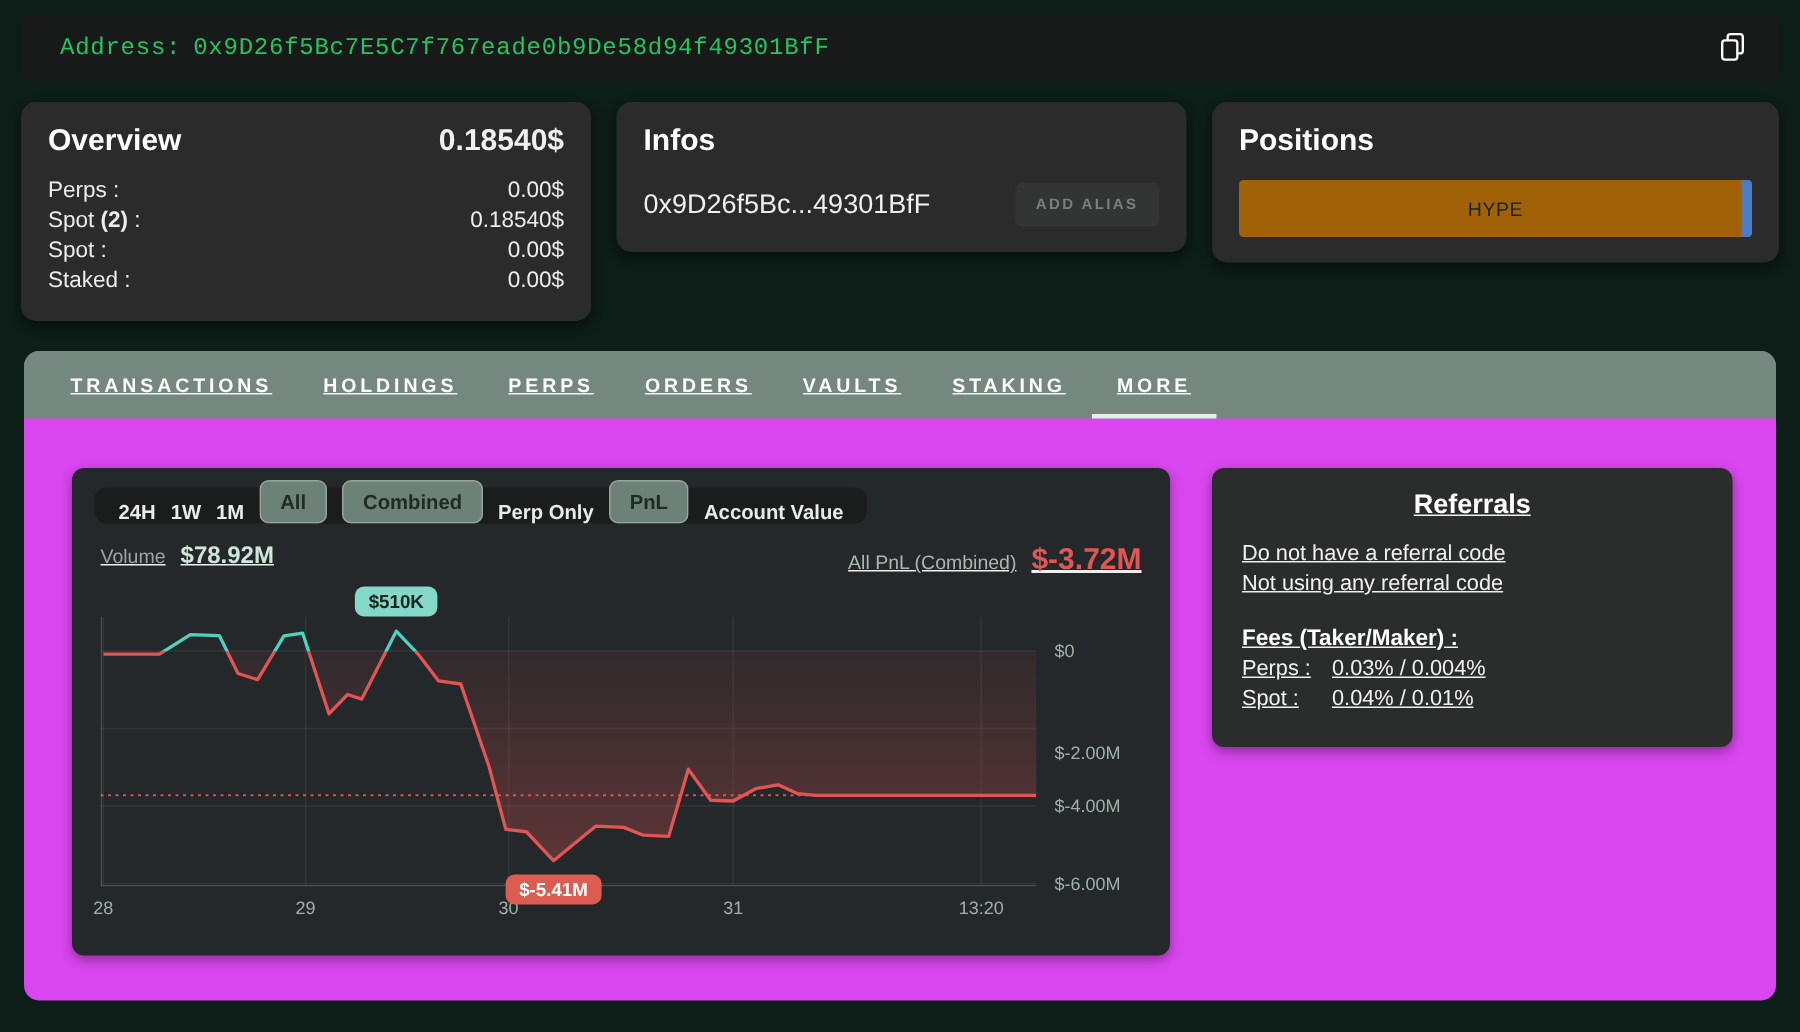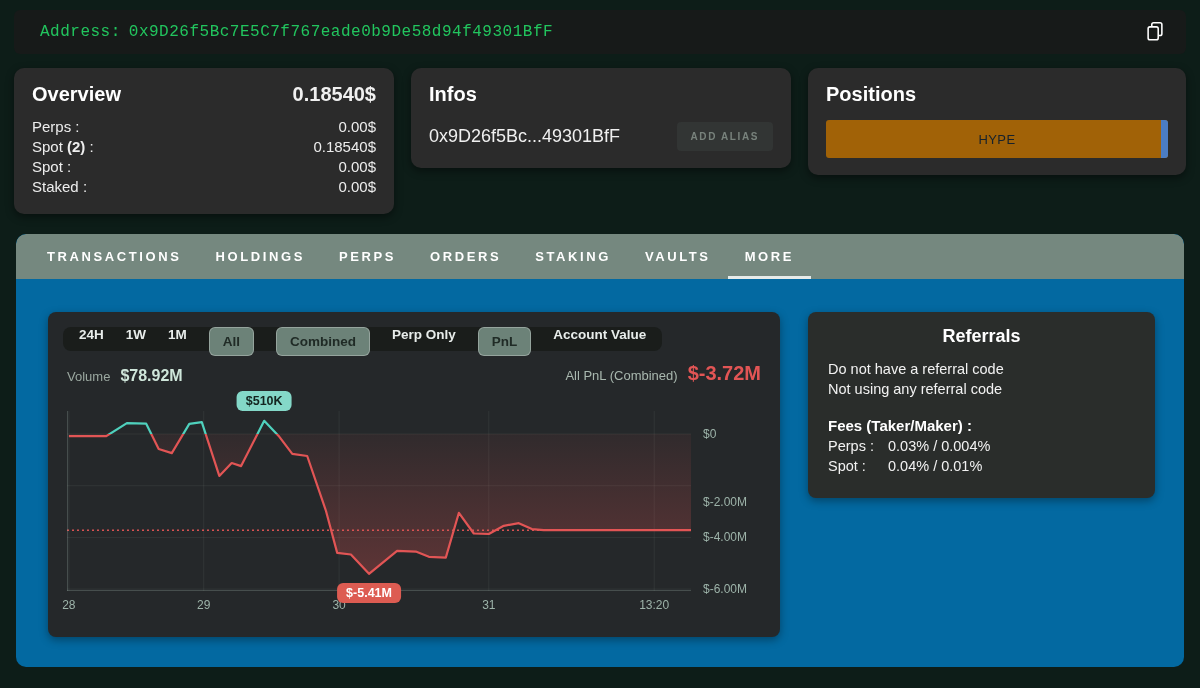--- a/index.html
+++ b/index.html
@@ -37,37 +37,37 @@
     font-family:"Liberation Sans", sans-serif;
   }
   .positions-card { flex:1; }
   .position-item {
     margin-top:14px; height:38px; background:#a16207; border-radius:3px; position:relative;
     display:flex; align-items:center; justify-content:center;
     font-size:13px; font-weight:500; letter-spacing:.4px; color:#17222c; cursor:pointer;
   }
   .positions-scrollbar { position:absolute; right:0; top:0; bottom:0; width:7px; background:#4b7dc4; border-radius:0 3px 3px 0; }
   
-  .main-panel { margin:20px 16px 0; background:#0369a1; border-radius:10px; height:433px; overflow:hidden; }
+  .main-panel { margin:20px 16px 0; background:#d946ef; border-radius:10px; height:433px; overflow:hidden;text-decoration:underline; }
   .tab-strip { height:45px; background:#75887f; display:flex; padding-left:14px; border-radius:10px 10px 0 0; }
   .tab {
     display:flex; align-items:center; padding:3px 17px 0; color:#fff; font-size:13px; font-weight:700;
     letter-spacing:2.6px; border-bottom:3px solid transparent; cursor:pointer; white-space:nowrap;
   }
   .tab.active { border-bottom-color:#e7ebe9; }
   .panel-body { display:flex; align-items:flex-start; padding:33px 10px 0 32px; }
   
   .chart-card { width:732px; height:325px; background:#25282a; border-radius:8px; padding:13px 15px; box-shadow:0 3px 8px rgba(0,0,0,.35); }
   .controls {
-    display:inline-flex; align-items:flex-start; background:#1a1d1b; border-radius:8px;
-    height:24px; padding:0 16px; gap:22px;
+    display:inline-flex; align-items:flex-end; background:#1a1d1b; border-radius:8px;
+    height:24px; padding:0 16px; gap:10px;
   }
   .ctl { font-size:13.5px; font-weight:600; color:#e8edeb; background:none; border:none; cursor:pointer; white-space:nowrap; font-family:"Liberation Sans", sans-serif; }
   .ctl.sel { background:#6c8278; color:#202b26; padding:6px 13px; border-radius:6px; border:1px solid rgba(255,255,255,.28); }
-  .stats { display:flex; justify-content:space-between; align-items:flex-end; margin:11px 4px 4px; }
+  .stats { display:flex; justify-content:space-between; align-items:flex-start; margin:11px 4px 4px; }
   .stat-group { display:flex; align-items:baseline; gap:10px; }
   .stat-label { font-size:13px; color:#9aa79f; }
   .stat-label.pnl { color:#a9b8af; }
   .volume-value { font-size:16px; font-weight:700; color:#cfe6da; }
   .pnl-value { font-size:20px; font-weight:700; color:#e25555; }
   .chart-wrap { position:relative; height:232px; margin-left:4px; }
   .chart-svg-holder { position:absolute; left:0; top:22px; width:624px; height:180px; }
   .chart-badge {
     position:absolute; transform:translateX(-50%); font-size:12.5px; font-weight:700;
     padding:3px 9px; border-radius:6px; white-space:nowrap; z-index:3;
@@ -145,22 +145,22 @@
   </div>
 
 </div>
 
 <div class="main-panel">
   <div class="tab-strip">
     <div class="tab">TRANSACTIONS</div>
     <div class="tab">HOLDINGS</div>
     <div class="tab">PERPS</div>
     <div class="tab">ORDERS</div>
+    <div class="tab">VAULTS</div>
     <div class="tab">STAKING</div>
-    <div class="tab">VAULTS</div>
     <div class="tab active">MORE</div>
   </div>
 
   <div class="panel-body">
 
     <div class="chart-card">
       <div class="controls">
         <button class="ctl">24H</button>
         <button class="ctl">1W</button>
         <button class="ctl">1M</button>

